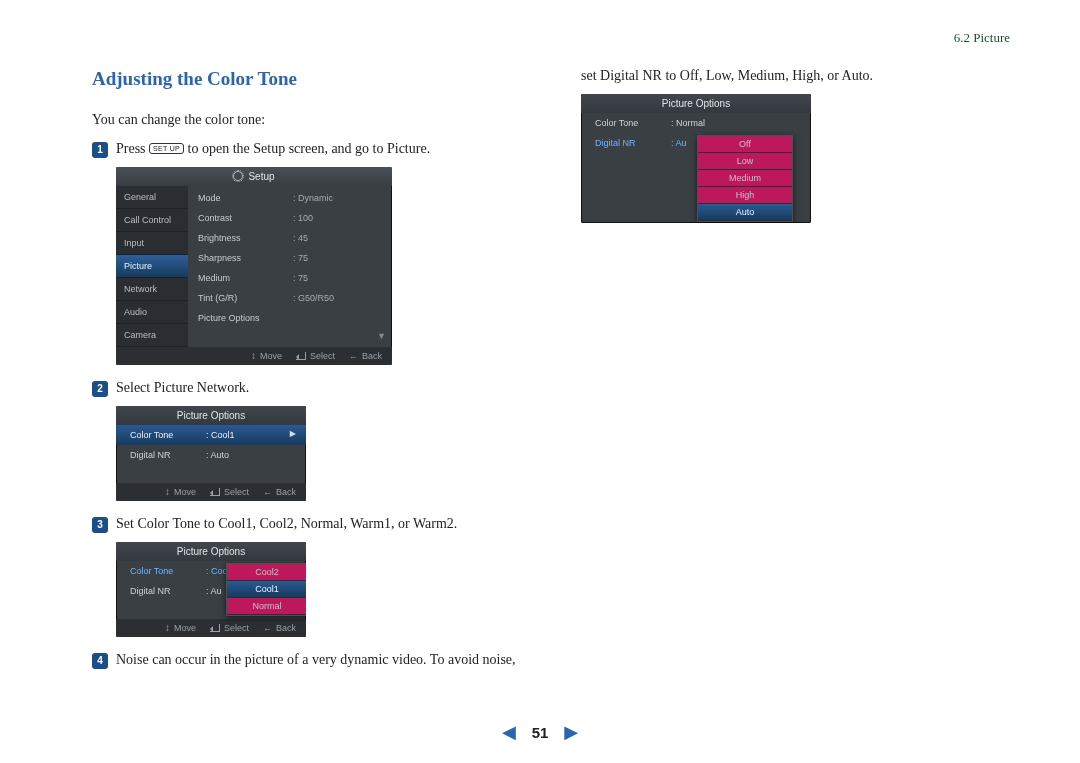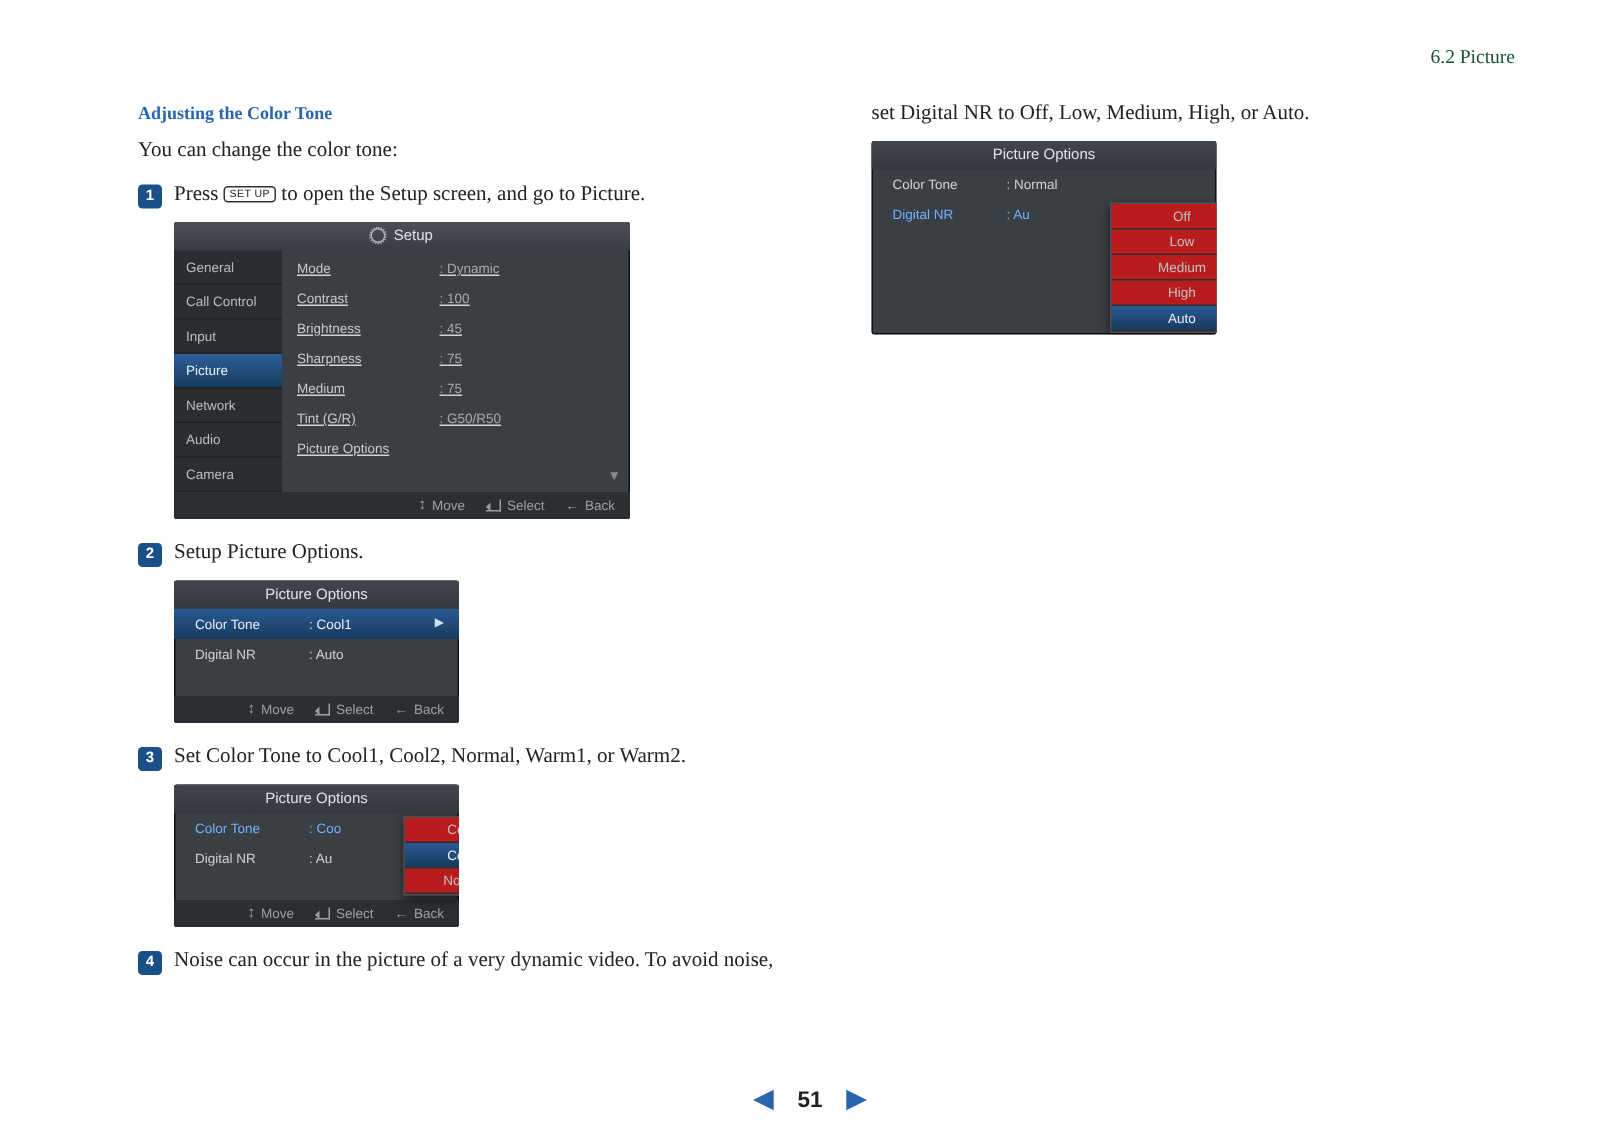--- a/index.html
+++ b/index.html
@@ -21,23 +21,23 @@
   .section-ref {
     position: absolute;
     top: 30px;
     right: 70px;
     color: #14532d;
     font-size: 13px;
   }
   .heading {
     color: #2a66b0;
     font-weight: bold;
-    font-size: 12px;
+    font-size: 19px;
     margin-top: 38px;
-    margin-bottom: 10px;
+    margin-bottom: 22px;
   }
   .intro { margin-bottom: 12px; }
   .step {
     display: flex;
     align-items: flex-start;
     gap: 8px;
     margin-bottom: 8px;
     line-height: 1.35;
   }
   .step-num {
@@ -104,21 +104,20 @@
   }
   .sidebar .sb-item.sel {
     background: linear-gradient(#2d5f9a,#173b5e);
     color: #e7f0fa;
   }
   .settings { flex:1; padding: 2px 0; }
   .row {
     display: flex;
     padding: 5px 10px;
     gap: 10px;
-    text-decoration: underline;
   }
   .row .lab { width: 85px; color:#c7cbcf }
   .row .val { color:#a7abae }
   .row .val::before { content: ": "; }
   .scroll-ind { position:absolute; right:6px; bottom:6px; color:#888; font-size:9px;}
   .panel-footer {
     background: #2b2f33;
     text-align: right;
     padding: 4px 10px;
     color: #9aa0a5;
@@ -156,38 +155,37 @@
     font-size:8px; color:#cfe1f5;
   }
   .optrow .oval::before{content:": ";}
   .highlight-blue{color:#6fb3ff;}
 
   
   .dropdown{
     position:absolute;
     top:24px; left:120px;
     width:96px;
-    background:#b91c1c;
+    background:#be185d;
     border:1px solid #4a5056;
     box-shadow:0 2px 6px rgba(0,0,0,.6);
-    margin-left:43px;
   }
   .dropdown .dd-item{
     text-align:center;
     padding:3px 0;
     color:#c0c4c7;
     border-bottom:1px solid #2a2e32;
     font-size:9px;
   }
   .dropdown .dd-item.sel{
     background:linear-gradient(#2a5a93,#163a5d);
     color:#eaf3ff;
   }
 
-  .panel.w280{width:304px;}
+  .panel.w280{width:276px;}
   .panel.w190{width:190px;}
   .panel.w230{width:230px;}
 
   
   .pager{
     position:absolute;
     bottom:20px;
     left:0; right:0;
     text-align:center;
     font-family: Arial, sans-serif;
@@ -280,21 +278,21 @@
           </span>
         <span class="ft-item">
             <span class="back-ic"></span>
             <span>Back</span>
           </span>
       </div>
     </div>
 
     <div class="step">
       <span class="step-num">2</span>
-      <span class="step-text">Setup Picture Options.</span>
+      <span class="step-text">Select Picture Network.</span>
     </div>
 
     <div class="panel w190">
       <div class="panel2-header">Picture Options</div>
       <div style="position:relative">
         <div class="optrow sel">
           <span class="olab">Color Tone</span>
           <span class="oval">Cool1</span>
         </div>
         <div class="optrow">

